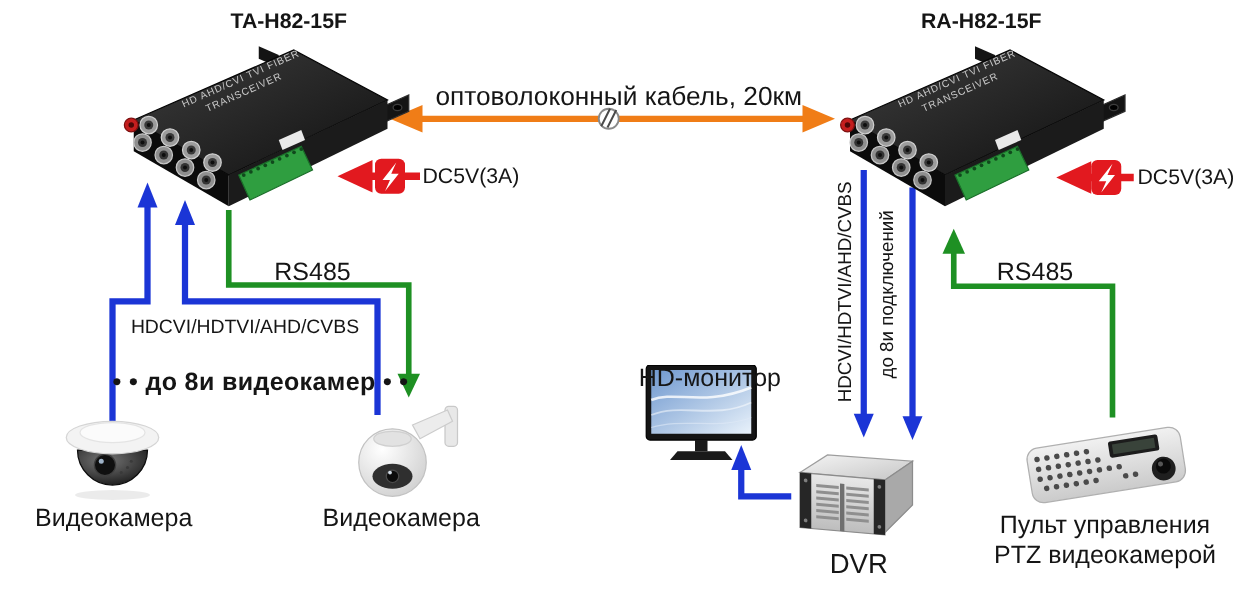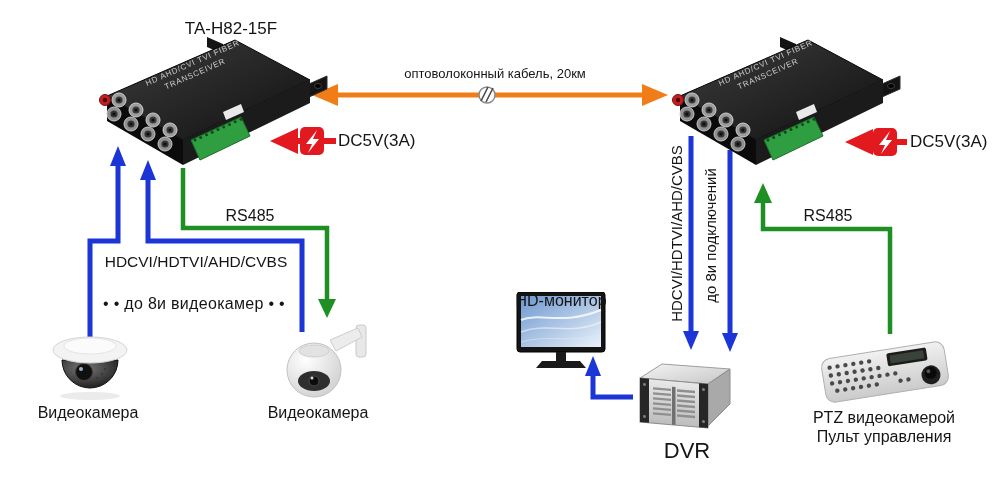--- a/index.html
+++ b/index.html
@@ -1,24 +1,24 @@
 <!DOCTYPE html>
 <html style="--blue: #1B35D6; --green: #1E9023; --orange: #F07D17; --red: #E2191F;"><head>
 <meta charset="utf-8">
 <style>
   html,body{margin:0;padding:0;background:#fff;}
   .canvas{position:relative;width:1000px;height:483px;background:#fff;overflow:hidden;
           font-family:"Liberation Sans",sans-serif;color:#151515;}
   svg{display:block;}
   .lines{position:absolute;left:0;top:0;z-index:1;}
   .comp{position:absolute;z-index:2;}
-  .lbl{position:absolute;z-index:3;text-align:center;font-size:16px;line-height:1.18;white-space:nowrap;}
-  .title{font-weight:normal;font-size:17px;margin-top:12px;}
+  .lbl{position:absolute;z-index:3;text-align:center;font-size:20px;line-height:1.18;white-space:nowrap;}
+  .title{font-weight:bold;font-size:17px;}
   .vlabel{position:absolute;z-index:3;transform:rotate(-90deg);font-size:15px;text-align:center;white-space:nowrap;}
-  .note{letter-spacing:.3px;}
+  .note{letter-spacing:.3px;font-weight:bold;}
 </style>
 </head>
 <body>
 
 <div class="canvas">
 
   <svg class="lines" width="1000" height="483" viewBox="0 0 1000 483">
 
     <g style="stroke:var(--blue)" fill="none" stroke-width="5">
       <path d="M90 376 L90 241 L118 241 L118 164"></path>
@@ -299,22 +299,23 @@
       </g>
       <g>
         <circle cx="113" cy="46" r="9.5" fill="#1f1f1f"></circle>
         <circle cx="113" cy="44" r="6" fill="#0a0a0a"></circle>
         <circle cx="111" cy="42" r="2" fill="#555555"></circle>
       </g>
     </g>
   </svg>
 
   <div class="lbl title" style="left:131px;top:7px;width:200px">TA-H82-15F</div>
-
-  <div class="lbl" style="left:345px;top:66px;width:300px;font-size:13px">оптоволоконный кабель, 20км</div>
+  <div class="lbl title" style="left:685px;top:7px;width:200px">RA-H82-15F</div>
+
+  <div class="lbl" style="left:345px;top:66px;width:300px;font-size:21px">оптоволоконный кабель, 20км</div>
 
   <div class="lbl" style="left:338px;top:131px;font-size:17px">DC5V(3A)</div>
   <div class="lbl" style="left:910px;top:132px;font-size:17px">DC5V(3A)</div>
 
   <div class="lbl" style="left:210px;top:207px;width:80px">RS485</div>
   <div class="lbl" style="left:788px;top:207px;width:80px">RS485</div>
 
   <div class="lbl" style="left:96px;top:253px;width:200px;font-size:15.5px">HDCVI/HDTVI/AHD/CVBS</div>
   <div class="lbl note" style="left:90px;top:295px;width:208px">• •  до 8и видеокамер  • •</div>
 
@@ -326,17 +327,17 @@
   </div>
   <div class="lbl" style="left:258px;top:404px;width:120px">
     <div>Видеокамера</div>
   </div>
 
   <div class="lbl" style="left:511px;top:292px;width:100px">HD-монитор</div>
 
   <div class="lbl" style="left:647px;top:438px;width:80px;font-size:22px">DVR</div>
 
   <div class="lbl" style="left:784px;top:409px;width:200px">
+    <div>Пульт управления</div>
     <div>PTZ видеокамерой</div>
-    <div>Пульт управления</div>
   </div>
 
 </div>
 
 </body></html>

